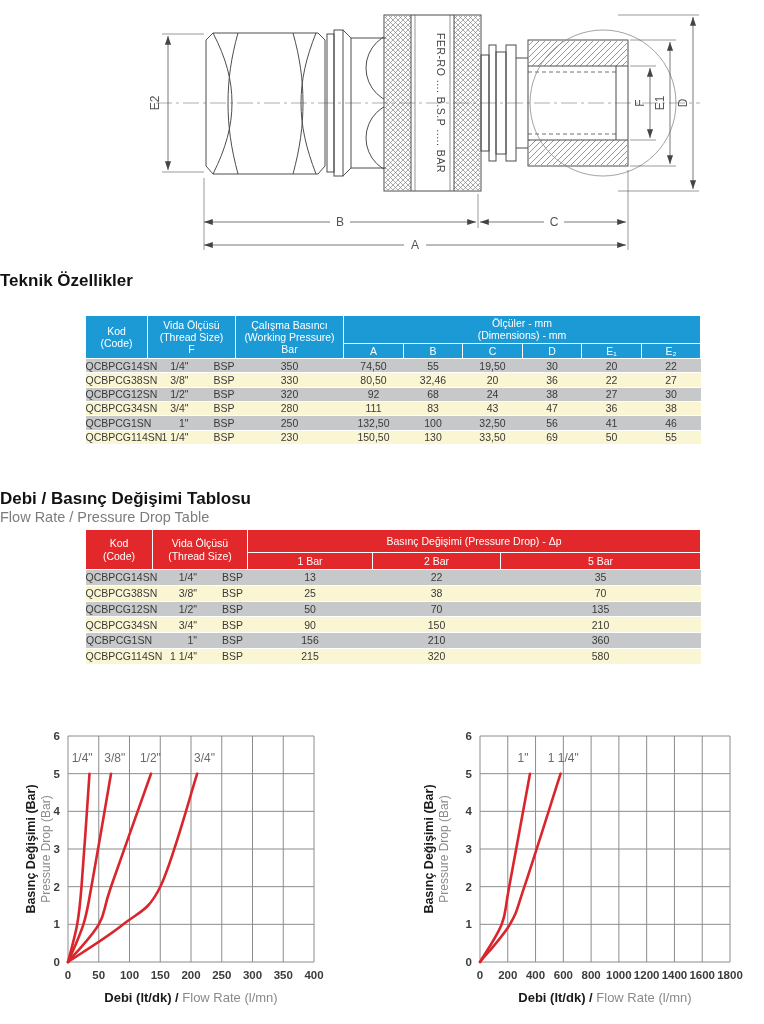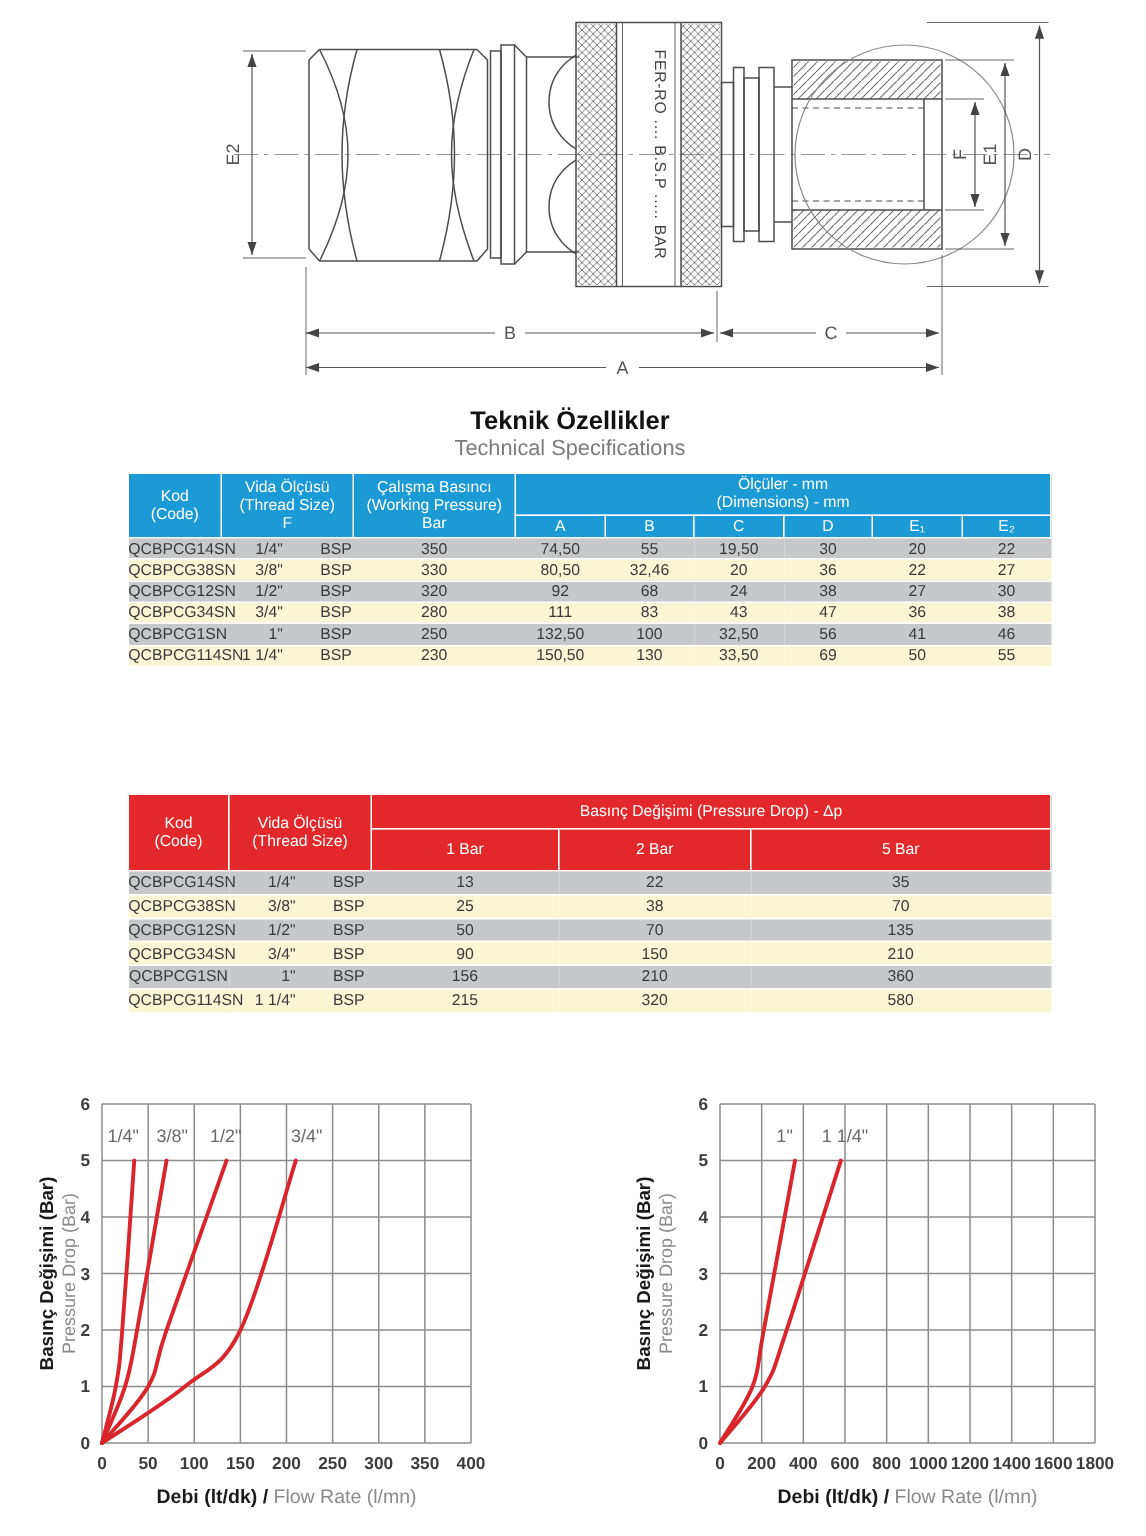--- a/index.html
+++ b/index.html
@@ -1,33 +1,33 @@
 <!DOCTYPE html>
 <html><head>
 <meta charset="utf-8">
 <style>
   html,body{margin:0;padding:0}
   body{width:764px;height:1024px;background:#fff;position:relative;overflow:hidden;
        font-family:"Liberation Sans",sans-serif;-webkit-font-smoothing:antialiased}
   .abs{position:absolute}
   
-  .sec{left:0;width:760px;text-align:center;line-height:1.18}
+  .sec{left:0;width:760px;line-height:1.18}
   .sec .t{font-size:17px;font-weight:bold;color:#121212}
   .sec .s{font-size:14.5px;color:#7c7c7c}
   
   .tbl{border-collapse:collapse;table-layout:fixed;width:615px}
   .tbl th{color:#fff;font-weight:400;font-size:10.5px;line-height:1.18;
           border:1.5px solid #fff;padding:1px 2px;white-space:pre-line;
           vertical-align:middle;text-align:center}
   #t1 th{background:#1b9ad6}
   #t2 th{background:#e2282b}
   #t1 thead tr:first-child{height:27px}
   #t1 thead tr:nth-child(2){height:13px}
   #t2 thead tr:first-child{height:23px}
-  #t2 thead tr:nth-child(2){height:28px}
+  #t2 thead tr:nth-child(2){height:17px}
   .tbl td{font-size:10.5px;color:#3a3a3a;text-align:center;padding:0;
           border-top:1px solid #fff;line-height:1;vertical-align:middle}
   #t1 td{height:13.3px}
   #t2 td{height:14.8px}
   .tbl tbody tr.g td{background:#c7c8ca}
   .tbl tbody tr.y td{background:#faf5d2}
   .vd{display:flex;justify-content:center;gap:10px}
   .sz{flex:0 0 40px;text-align:right}
   .std{flex:0 0 36px;text-align:right}
   svg text{font-family:"Liberation Sans",sans-serif}
@@ -150,21 +150,20 @@
       <line x1="470" y1="15" x2="551" y2="15" stroke-width="0.6"></line>
       <line x1="470" y1="191" x2="551" y2="191" stroke-width="0.6"></line>
       <line x1="545" y1="17" x2="545" y2="189" marker-start="url(#ar)" marker-end="url(#ar)"></line>
       <text transform="translate(539,103) rotate(-90)" text-anchor="middle" font-size="12" fill="#555" stroke="none">D</text>
     </g>
   </g>
 </svg>
 
 <div class="abs sec" style="top:271px">
   <div class="t">Teknik Özellikler</div>
-  <div class="s">Technical Specifications</div>
 </div>
 
 <div class="abs" style="left:85px;top:315px">
   <table class="tbl" id="t1">
       <colgroup>
         <col style="width:62px">
         <col style="width:88px">
         <col style="width:108px">
         <col style="width:60px">
         <col style="width:59px">
@@ -290,20 +289,22 @@
           <td>33,50</td>
           <td>69</td>
           <td>50</td>
           <td>55</td>
         </tr>
       </tbody>
     </table>
 </div>
 
 <div class="abs sec" style="top:489px">
+  <div class="t">Debi / Basınç Değişimi Tablosu</div>
+  <div class="s">Flow Rate / Pressure Drop Table</div>
 </div>
 
 <div class="abs" style="left:85px;top:529px">
   <table class="tbl" id="t2">
       <colgroup>
         <col style="width:67px">
         <col style="width:95px">
         <col style="width:125px">
         <col style="width:128px">
         <col style="width:200px">

